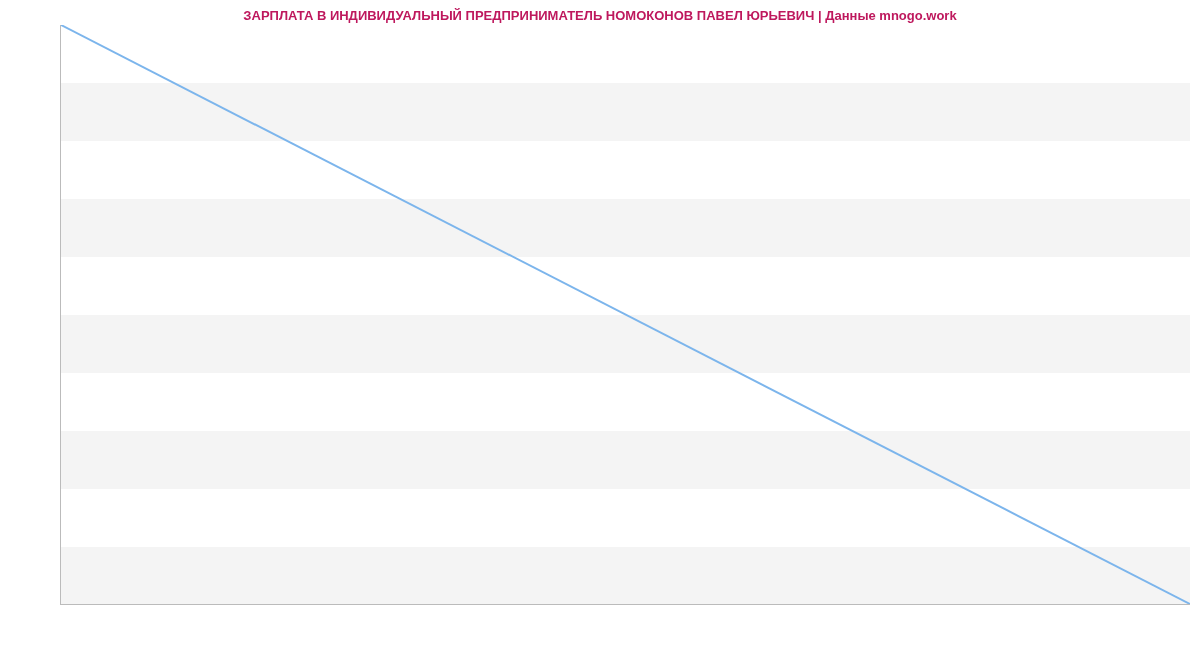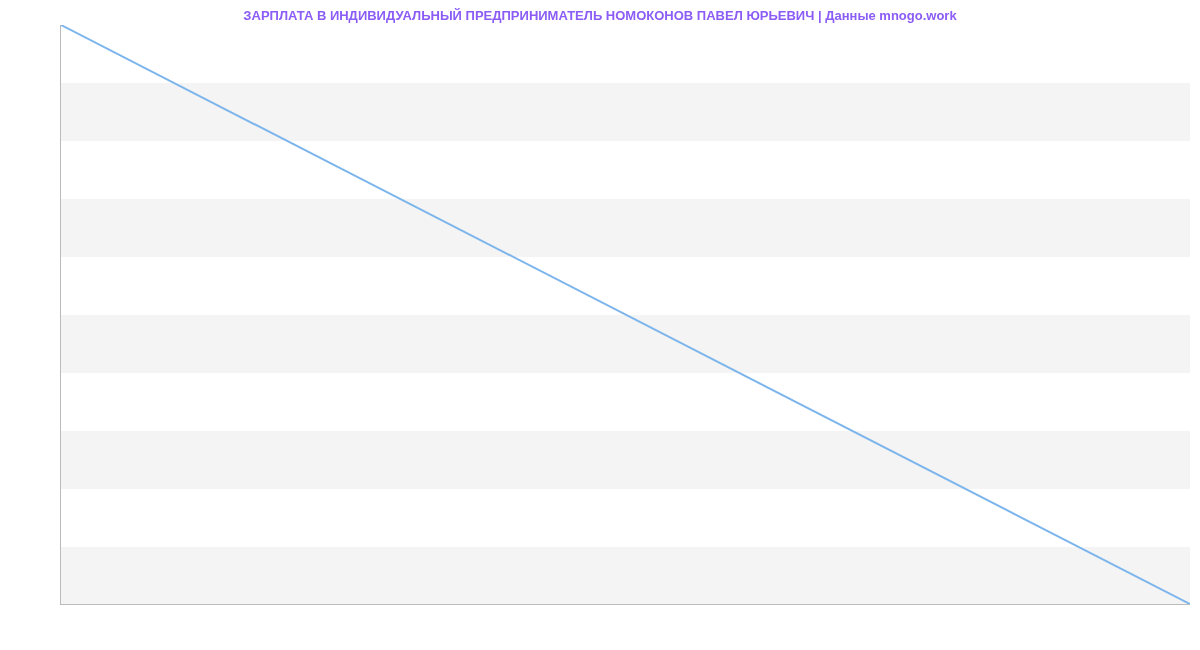--- a/index.html
+++ b/index.html
@@ -10,21 +10,21 @@
     background: #ffffff;
     font-family: Verdana, Geneva, sans-serif;
     color: #333333;
   }
   .title {
     width: 100%;
     text-align: center;
     font-size: 13px;
     font-weight: 700;
     padding-top: 8px;
-    color: #8b5cf6;
+    color: #be185d;
   }
   .chart-wrap {
     position: absolute;
     left: 60px;
     top: 25px;
     width: 1130px;
     height: 580px;
   }
   .plot-area {
     position: absolute;

